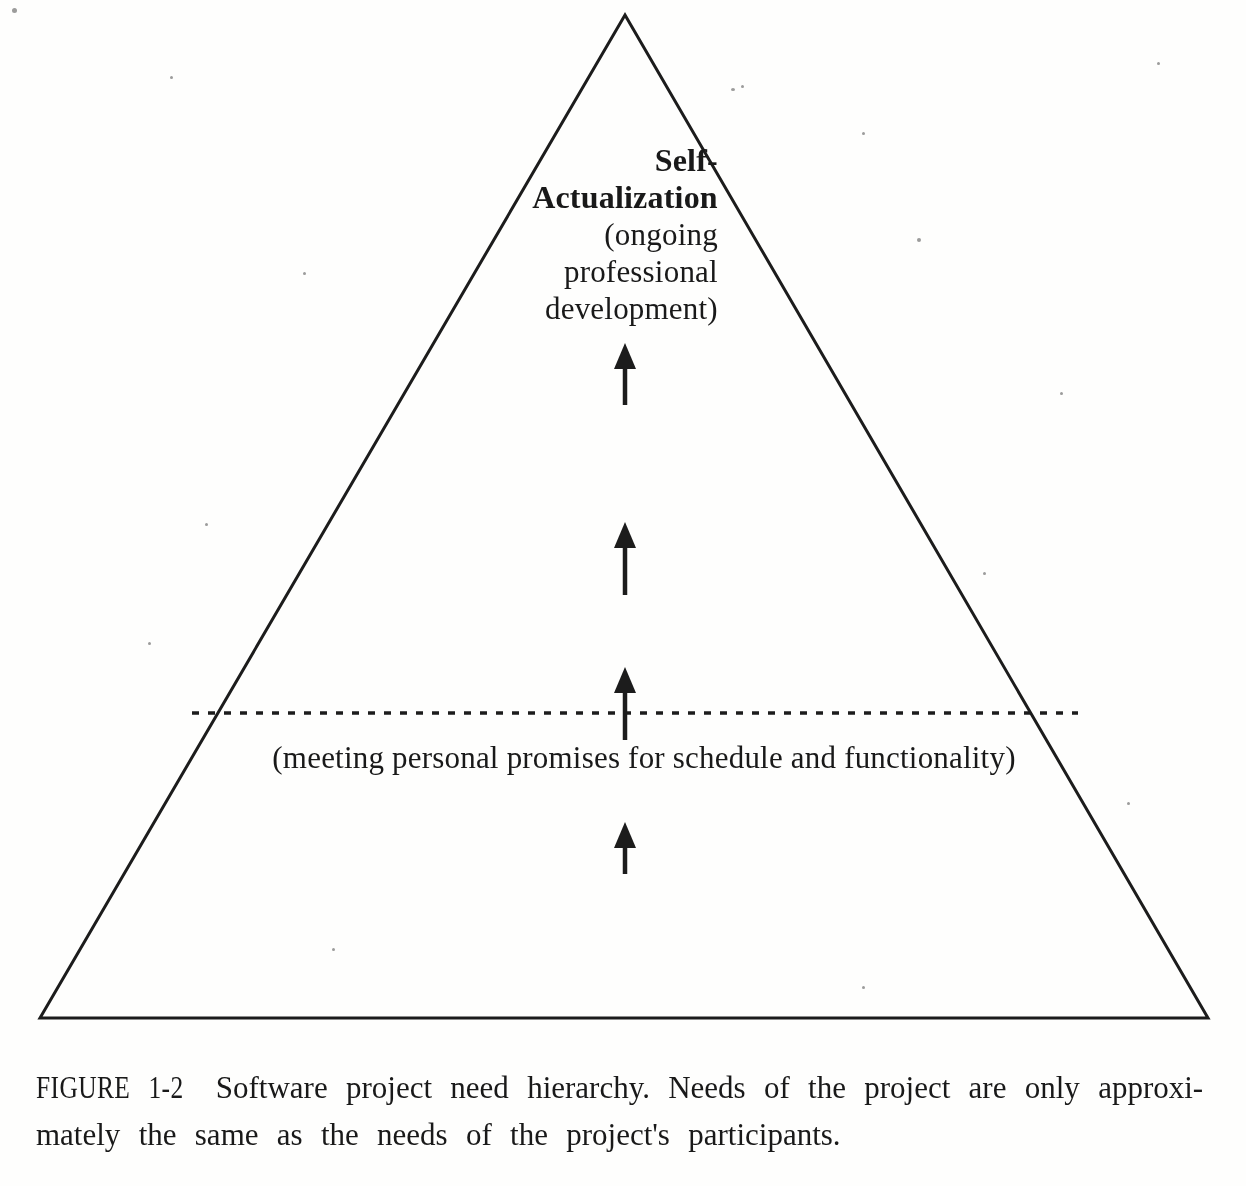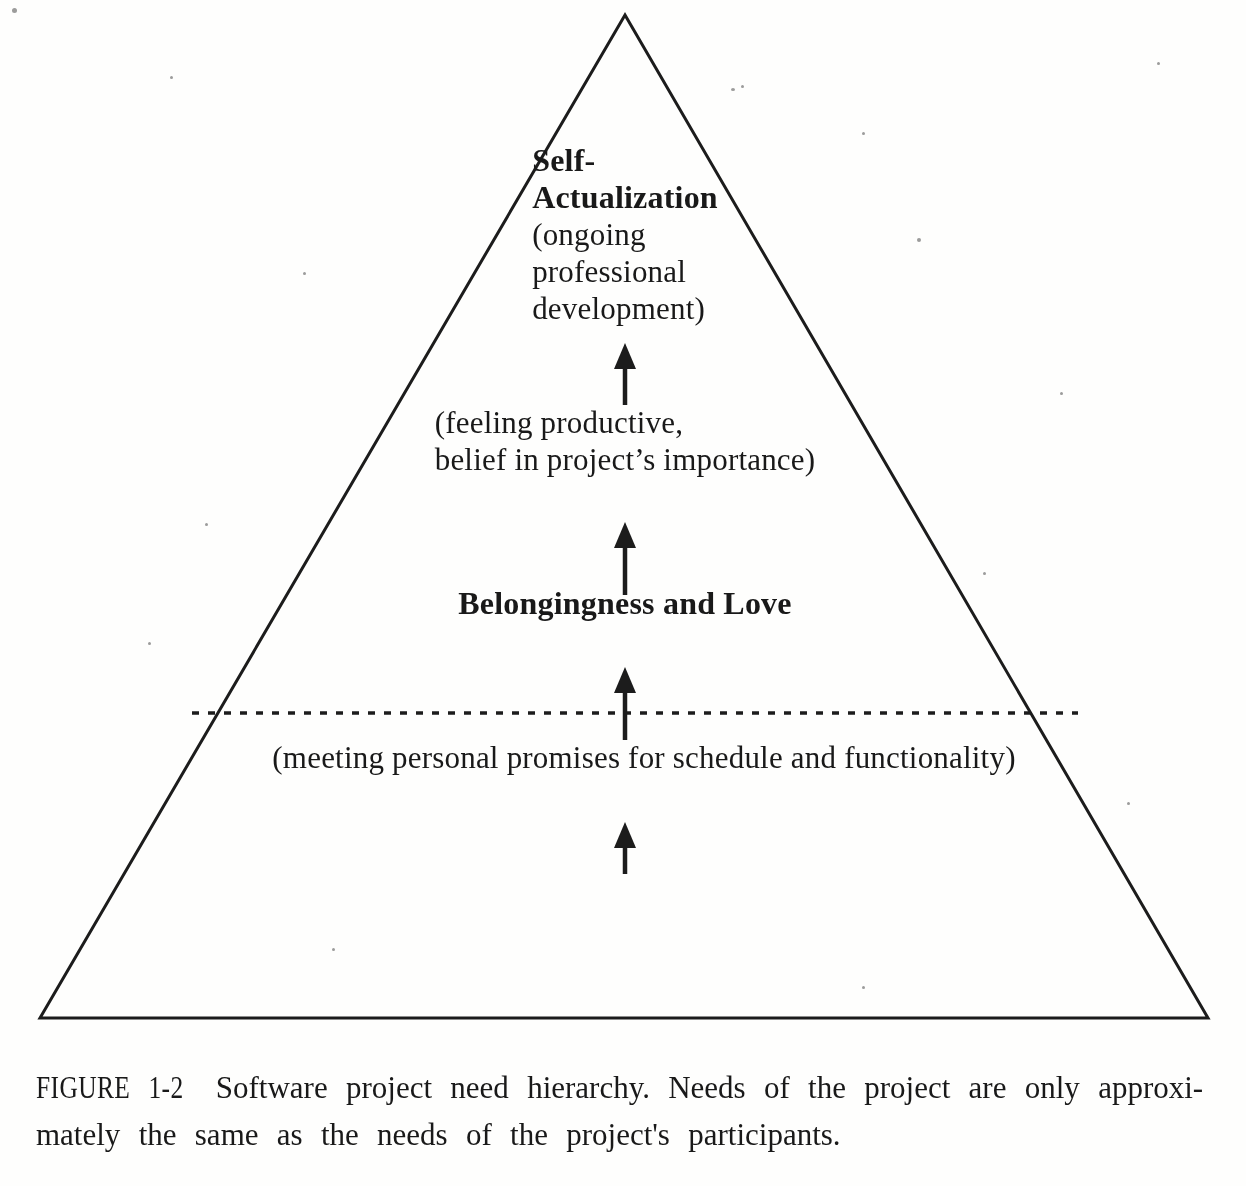--- a/index.html
+++ b/index.html
@@ -19,21 +19,21 @@
   .drawing {
     position: absolute;
     left: 0;
     top: 0;
   }
   .level {
     position: absolute;
     left: 625px;
     transform: translateX(-50%);
     width: max-content;
-    text-align: left;
+    text-align: right;
     line-height: 37px;
   }
   .level-title {
     display: block;
     font-weight: 700;
     font-size: 32px;
     white-space: pre-line;
     letter-spacing: 0.2px;
   }
   .level-sub {
@@ -113,26 +113,23 @@
 
   <div class="level lvl-selfact" style="top:142px">
     <span class="level-title">Self-
 Actualization</span>
     <span class="level-sub">(ongoing
 professional
 development)</span>
   </div>
 
   <div class="level lvl-selfesteem" style="top:404px">
-    <span class="level-sub">(feeling productive,
-belief in project’s importance)</span>
   </div>
 
   <div class="level lvl-belong" style="top:585px">
-    <span class="level-title">Belongingness and Love</span>
   </div>
 
   <div class="level lvl-safety" style="top:740px">
     <span class="level-sub">(meeting personal promises for schedule and functionality)</span>
   </div>
 
 
   <p class="caption"><span class="caption-label">FIGURE 1-2</span> <span class="caption-text">Software project need hierarchy. Needs of the project are only approxi-
 mately the same as the needs of the project's participants.</span></p>
 

